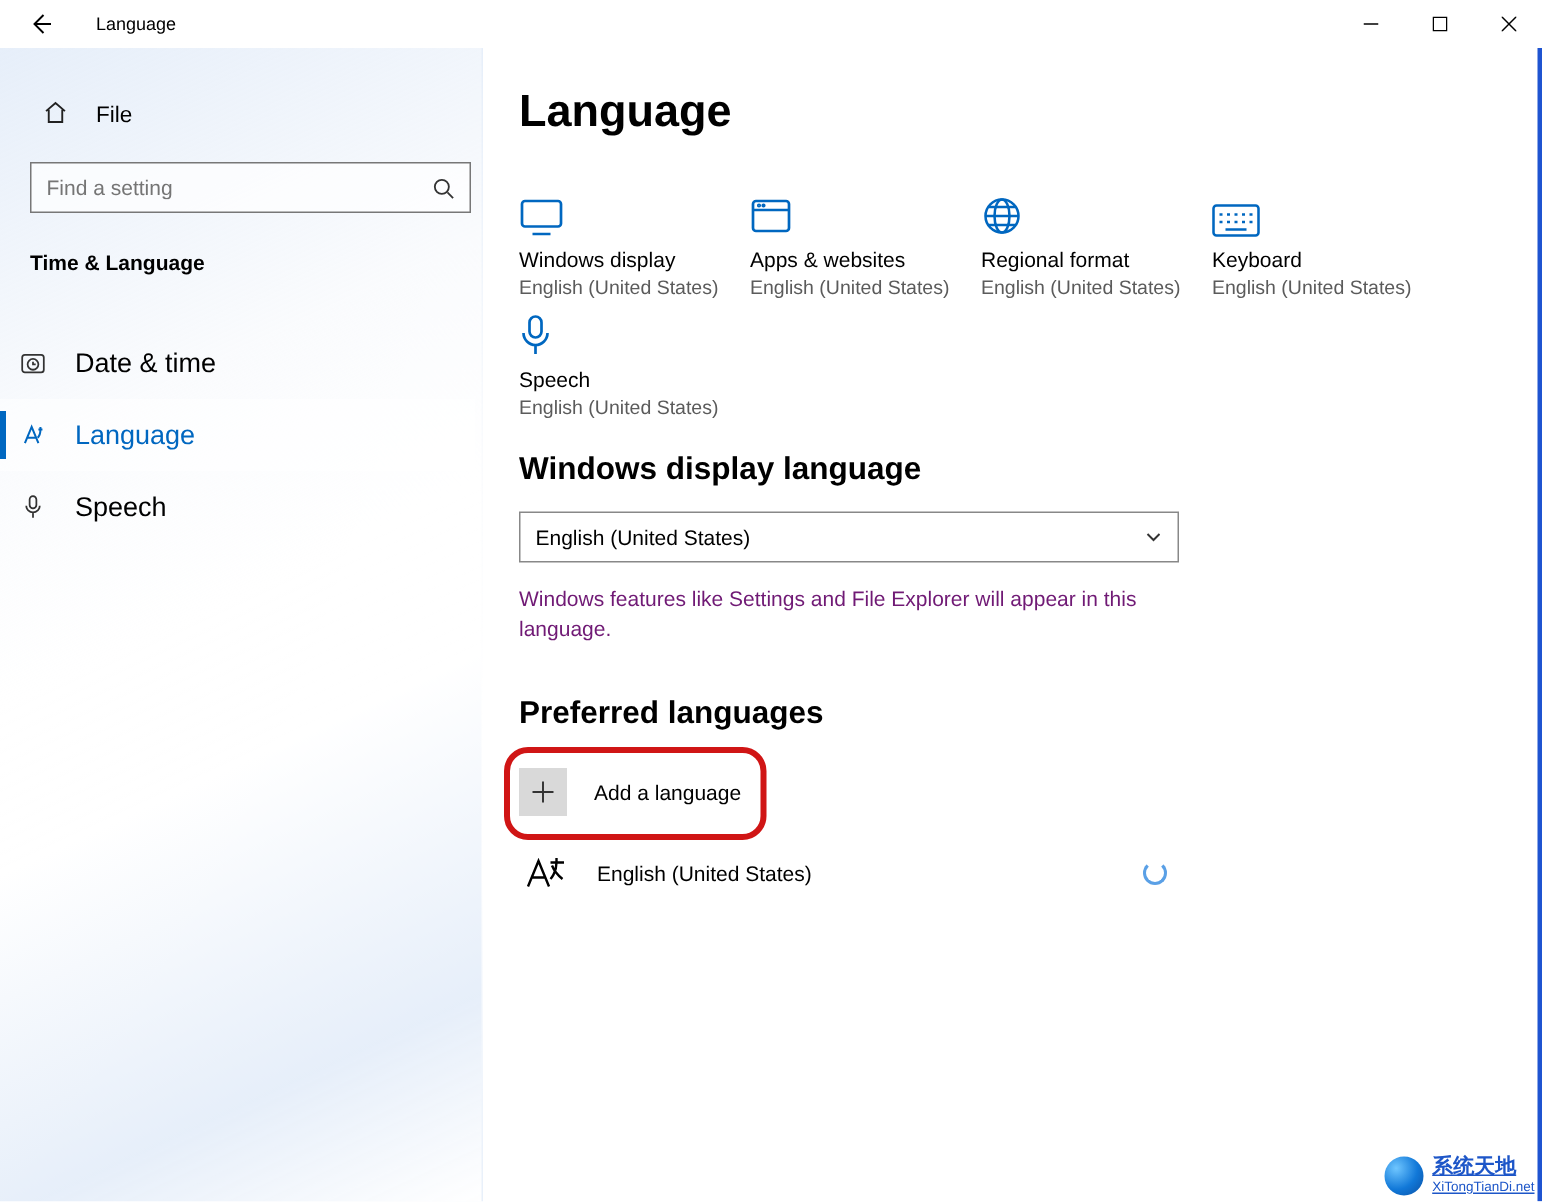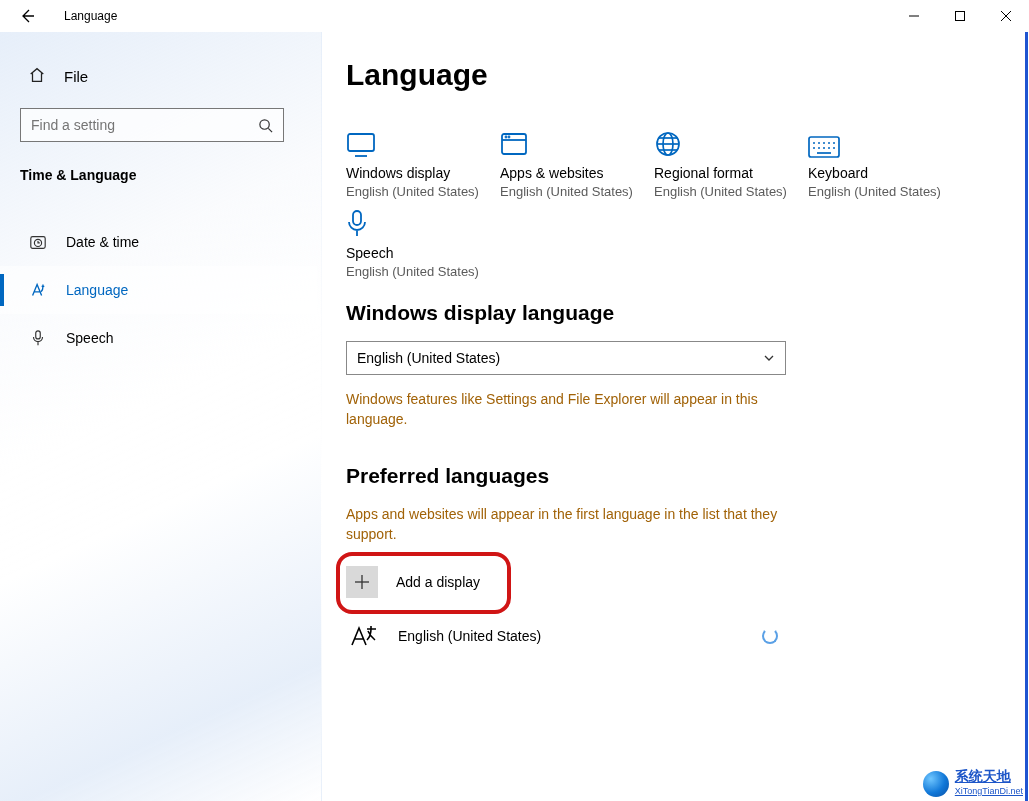--- a/index.html
+++ b/index.html
@@ -39,38 +39,38 @@
       rgba(255,255,255,0.6) 100%);
     border-right: 1px solid rgba(0,0,0,0);
     position:relative;
   }
   .home-row {
     display:flex; align-items:center; gap:18px; height:48px; padding-left:8px;
   }
   .home-row span.label { font-size:15px; }
   .search-wrap { margin-top:8px; }
   .search {
-    width: 264px; height:34px; border:1px solid #777;
+    width: 294px; height:34px; border:1px solid #777;
     background: rgba(255,255,255,0.7);
     display:flex; align-items:center;
     padding: 16px 10px;
   }
   .search input {
     flex:1; border:none; outline:none; background:transparent;
     font-size:14px;
   }
   .category {
     display:flex; align-items:center; height:46px; font-weight:600;
     font-size:14px; padding-left:0px; margin-top:10px;
   }
   .nav-list { margin-top: 20px; margin-left:-20px; }
   .nav-item {
     display:flex; align-items:center; gap:18px;
-    height:48px; padding-left:28px; cursor:pointer;
-    font-size:14px;
+    height:48px; padding-left:12px; cursor:pointer;
+    font-size:18px;
   }
   .nav-item.selected {
     background: rgba(255,255,255,0.55);
     position:relative;
   }
   .nav-item.selected::before {
     content:""; position:absolute; left:0; top:8px; bottom:8px; width:4px;
     background:#0067c0;
   }
   .nav-item.selected .nav-icon svg { color:#0067c0; }
@@ -104,21 +104,21 @@
     font-size:21px; font-weight:600; margin-top:18px; margin-bottom:16px;
   }
   .select-wrap { }
   .dropdown {
     width:440px; height:34px; border:1px solid #888;
     display:flex; align-items:center; padding:0 10px;
     justify-content:space-between;
     cursor:pointer;
     background:#fff;
   }
-  .note { font-size:14px; color:#a16207; margin-top:14px; max-width:440px; line-height:1.45; }
+  .note { font-size:14px; color:#701a75; margin-top:14px; max-width:440px; line-height:1.45; }
   .add-lang {
     display:flex; align-items:center; gap:18px;
     width:180px; height:48px;
     cursor:pointer;
   }
   .add-lang .plus {
     width:32px; height:32px; background:#d9d9d9;
     display:flex; align-items:center; justify-content:center;
     font-size:18px;
   }
@@ -318,32 +318,31 @@
       <div class="dropdown">
         <span>English (United States)</span>
         <svg width="12" height="12" viewBox="0 0 12 12" fill="none" stroke="#333" stroke-width="1.3">
             <path d="M2 4 L6 8 L10 4"></path>
           </svg>
       </div>
     </div>
     <p class="note">Windows features like Settings and File Explorer will appear in this language.</p>
 
     <h2 class="section" style="margin-top:34px">Preferred languages</h2>
-    <p class="note" style="margin-top:0">Apps and websites will appear in the first language in the list that they support.</p>
 
     <div style="position:relative; margin-top:14px;">
       <div class="annot" style="left:-10px; top:-6px; width:175px; height:62px;"></div>
       <div class="add-lang">
         <div class="plus">
           <svg width="16" height="16" viewBox="0 0 16 16" stroke="#333" stroke-width="1.3">
               <line x1="8" y1="1" x2="8" y2="15"></line>
               <line x1="1" y1="8" x2="15" y2="8"></line>
             </svg>
         </div>
-        <span>Add a display</span>
+        <span>Add a language</span>
       </div>
     </div>
 
     <div class="pref-item" style="margin-top:6px; width:440px; justify-content:flex-start;">
       <div class="pref-icon">
         <svg width="30" height="30" viewBox="0 0 30 30" fill="none" stroke="#000" stroke-width="1.6">
             <path d="M3 24 L10 7 L17 24 M5.5 18 H14.5"></path>
             <path d="M18 8 H27 M22 5 V8 c0 7 -4 11 -4 11 M19 10 c2 5 7 9 7 9"></path>
           </svg>
       </div>

